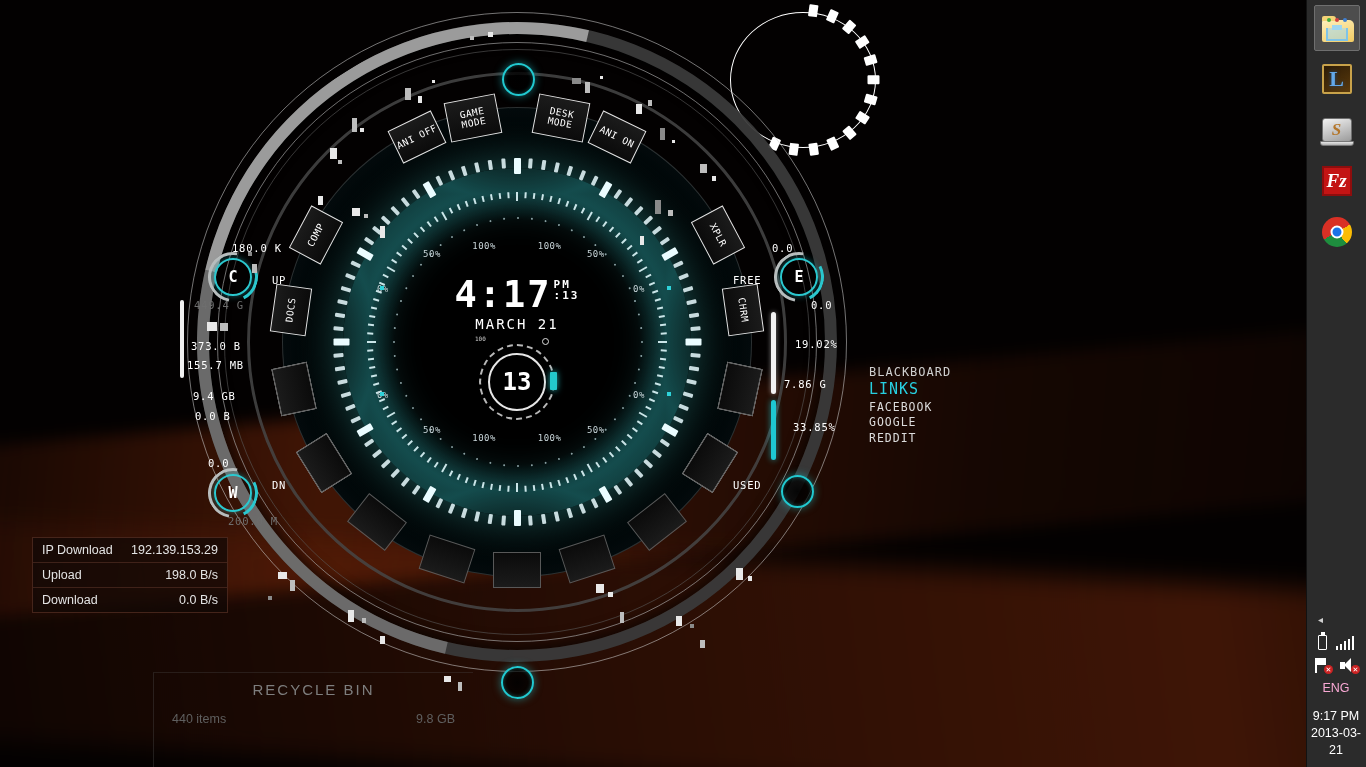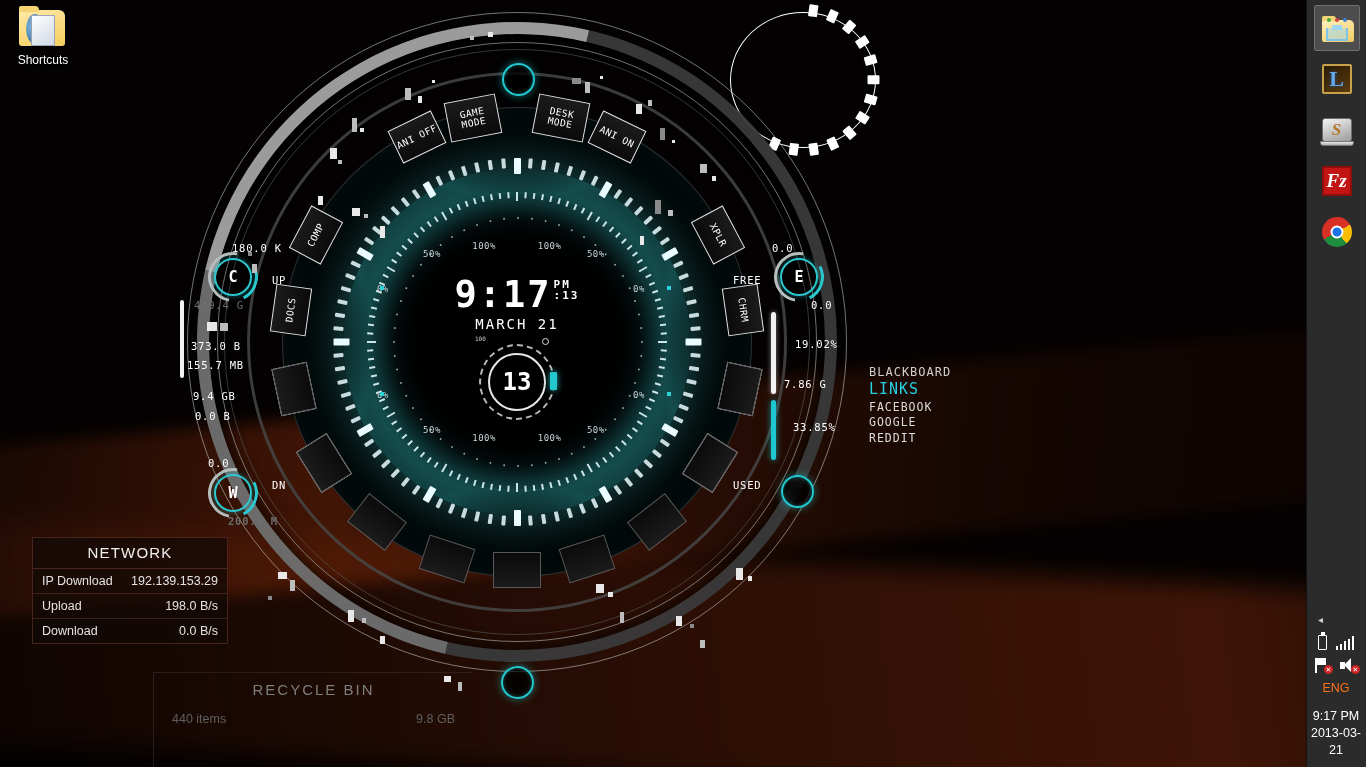--- a/index.html
+++ b/index.html
@@ -244,47 +244,38 @@
   .neticon .flag { position:absolute; left:0; top:0; width:2px; height:15px; background:#fff; }
   .neticon .flagb { position:absolute; left:2px; top:0; width:9px; height:7px; background:#fff; }
   .neticon .xbad { position:absolute; right:-2px; bottom:-1px; width:9px; height:9px; border-radius:50%;
      background:#cc2222; color:#fff; font-size:7px; line-height:9px; }
   .spk { position:relative; width:17px; height:15px; }
   .spk .sbody { position:absolute; left:0; top:4px; width:5px; height:7px; background:#fff; }
   .spk .scone { position:absolute; left:4px; top:0; width:0; height:0;
      border-top:7.5px solid transparent; border-bottom:7.5px solid transparent; border-right:7px solid #fff; }
   .spk .xbad { position:absolute; right:-3px; bottom:-1px; width:9px; height:9px; border-radius:50%;
      background:#cc2222; color:#fff; font-size:7px; line-height:9px; }
-  .tray-lang { color:#f97316; font-size:12.5px; margin-bottom:13px; }
+  .tray-lang { color:#f9a8d4; font-size:12.5px; margin-bottom:13px; }
   .tray-time { color:#fff; font-size:12.5px; line-height:17px; padding-bottom:8px; }
 </style>
 </head>
 <body>
 
 <div id="root">
 
   <div class="wallpaper">
     <div class="glowband"></div>
     <div class="glowband2"></div>
     <div class="wave w4"></div>
     <div class="wave w1"></div>
     <div class="wave w2"></div>
     <div class="wave w3"></div>
     <div class="wave w5"></div>
   </div>
 
-  <div class="desktop-icon">
-    <div class="folder-glyph">
-      <div class="folder-back"></div>
-        <div class="folder-tab"></div>
-      <div class="folder-doc"></div>
-        <div class="folder-front"></div>
-    </div>
-    <div class="icon-label">Shortcuts</div>
-  </div>
 
   <div class="dashring" id="dashring">
     <div class="thin"></div>
   <i style="transform: rotate(8deg);"></i>
       <i style="transform: rotate(24.3636deg);"></i>
       <i style="transform: rotate(40.7273deg);"></i>
       <i style="transform: rotate(57.0909deg);"></i>
       <i style="transform: rotate(73.4545deg);"></i>
       <i style="transform: rotate(89.8182deg);"></i>
       <i style="transform: rotate(106.182deg);"></i>
@@ -576,21 +567,21 @@
         <div class="pctlabel" style="left: 199.922px; top: 397.605px;">0%</div>
         <div class="pctdot" style="left: 202.922px; top: 399.605px;"></div>
         <div class="pctlabel" style="left: 360.732px; top: 441.126px;">100%</div>
         <div class="pctlabel" style="left: 409.883px; top: 433.257px;">50%</div>
         <div class="pctlabel" style="left: 456.078px; top: 397.605px;">0%</div>
         <div class="pctdot" style="left: 490.078px; top: 399.605px;"></div>
       </div>
 
     <div class="clock">
       <div class="hm">
-        <span>9:17</span><span class="ampmwrap"><span class="ampm">PM</span><span class="secs">:13</span></span>
+        <span>4:17</span><span class="ampmwrap"><span class="ampm">PM</span><span class="secs">:13</span></span>
       </div>
       <div class="date">MARCH 21</div>
     </div>
 
     <div class="daydial">
       <div class="ddash"></div>
       <div class="dcircle"></div>
       <div class="dnum">13</div>
       <div class="dtop">100</div>
       <div class="dpip"></div>
@@ -661,21 +652,21 @@
   <div class="sidelabel" style="left:187px; top:359px;">155.7 MB</div>
   <div class="sidelabel" style="left:193px; top:390px;">9.4 GB</div>
   <div class="sidelabel" style="left:195px; top:410px;">0.0 B</div>
   <div class="sidelabel" style="left:208px; top:457px;">0.0</div>
   <div class="drive" style="left:214px; top:474px;">
     <div class="darc"></div>
       <div class="darc2"></div>
       <div class="dout"></div>
     <div class="dlt">W</div>
   </div>
-  <div class="sidelabel dimgrey2" style="left:228px; top:515px;font-weight:bold;">200.0 M</div>
+  <div class="sidelabel dimgrey2" style="left:228px; top:515px;">200.0 M</div>
   <div class="meter whiteL" style="left:180px; top:300px; height:78px; width:4px;"></div>
 
   <div class="sidelabel" style="left:772px; top:242px;">0.0</div>
   <div class="drive" style="left:780px; top:258px;">
     <div class="darc"></div>
       <div class="darc2"></div>
       <div class="dout"></div>
     <div class="dlt">E</div>
   </div>
   <div class="sidelabel" style="left:811px; top:299px;">0.0</div>
@@ -734,21 +725,20 @@
       <div class="debris d2" style="left: 700px; top: 640px; width: 5px; height: 8px; position: absolute;"></div>
       <div class="debris " style="left: 736px; top: 568px; width: 7px; height: 12px; position: absolute;"></div>
       <div class="debris " style="left: 748px; top: 576px; width: 4px; height: 5px; position: absolute;"></div>
       <div class="debris d2" style="left: 252px; top: 264px; width: 5px; height: 9px; position: absolute;"></div>
       <div class="debris dk" style="left: 248px; top: 252px; width: 4px; height: 4px; position: absolute;"></div>
       <div class="debris " style="left: 488px; top: 32px; width: 5px; height: 5px; position: absolute;"></div>
       <div class="debris d2" style="left: 470px; top: 36px; width: 4px; height: 4px; position: absolute;"></div>
     </div>
 
   <div class="panel net-panel">
-    <div class="net-title">NETWORK</div>
     <div class="net-row">
       <span>IP Download</span>
       <span>192.139.153.29</span>
     </div>
     <div class="net-row">
       <span>Upload</span>
       <span>198.0 B/s</span>
     </div>
     <div class="net-row">
       <span>Download</span>

